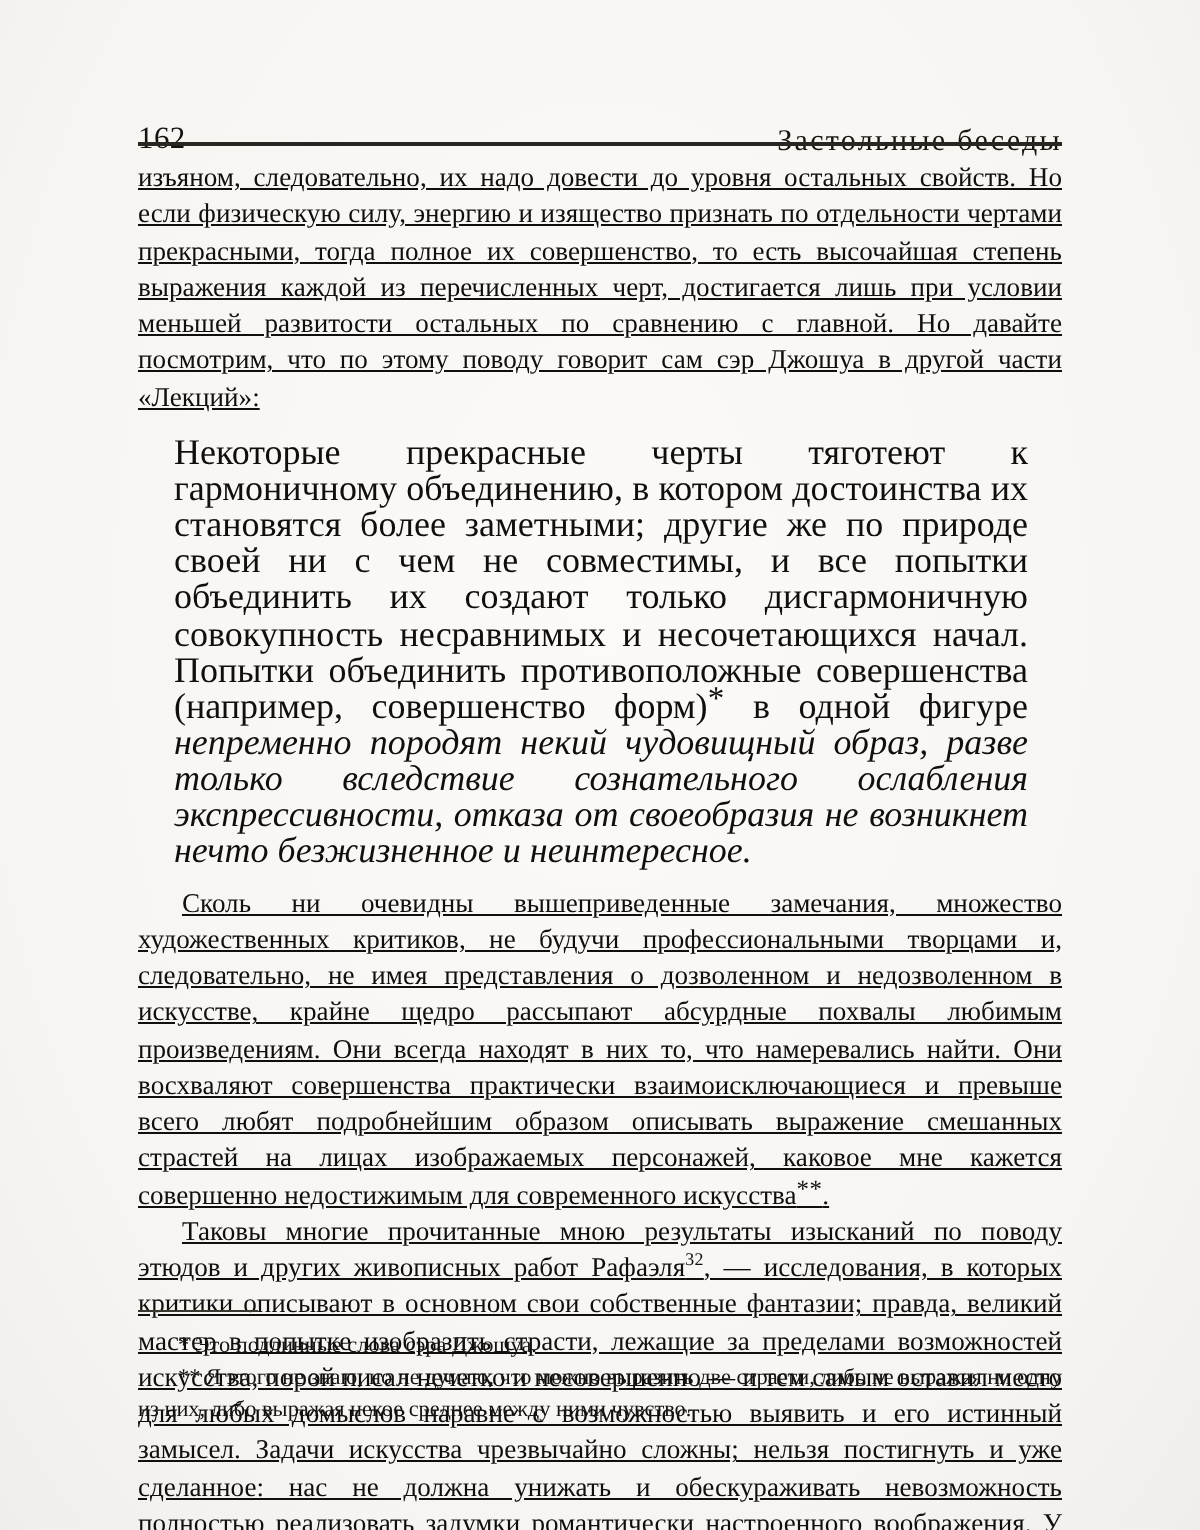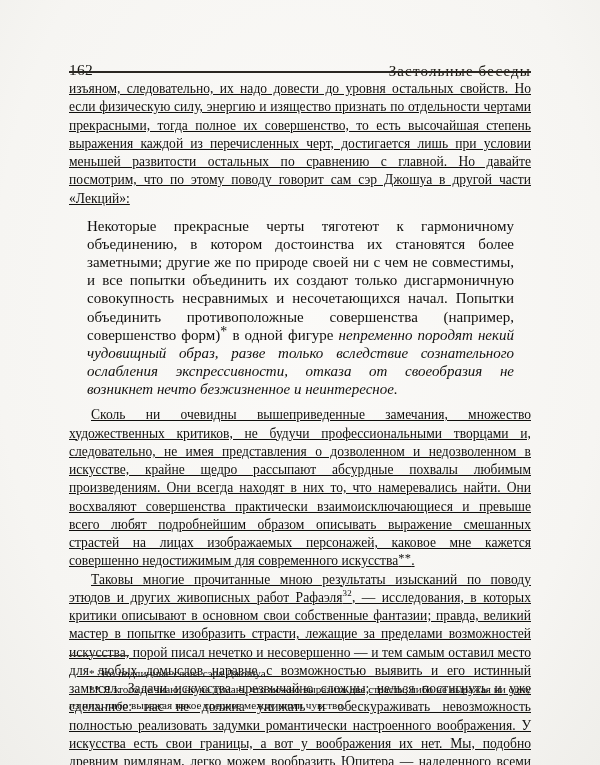--- a/index.html
+++ b/index.html
@@ -86,21 +86,21 @@
     text-indent: 22px;
   }
 
   
   .quote {
     margin: 9px 0 0 0;
     padding: 0 17px 0 18px;
   }
   .quote p {
     margin: 0;
-    font-size: 15px;
+    font-size: 18px;
     line-height: 18.15px;
     text-align: justify;
     color: #100f0d;
   }
   .quote em {
     font-style: italic;
   }
 
   .gap-after-quote { height: 8px; }
 

